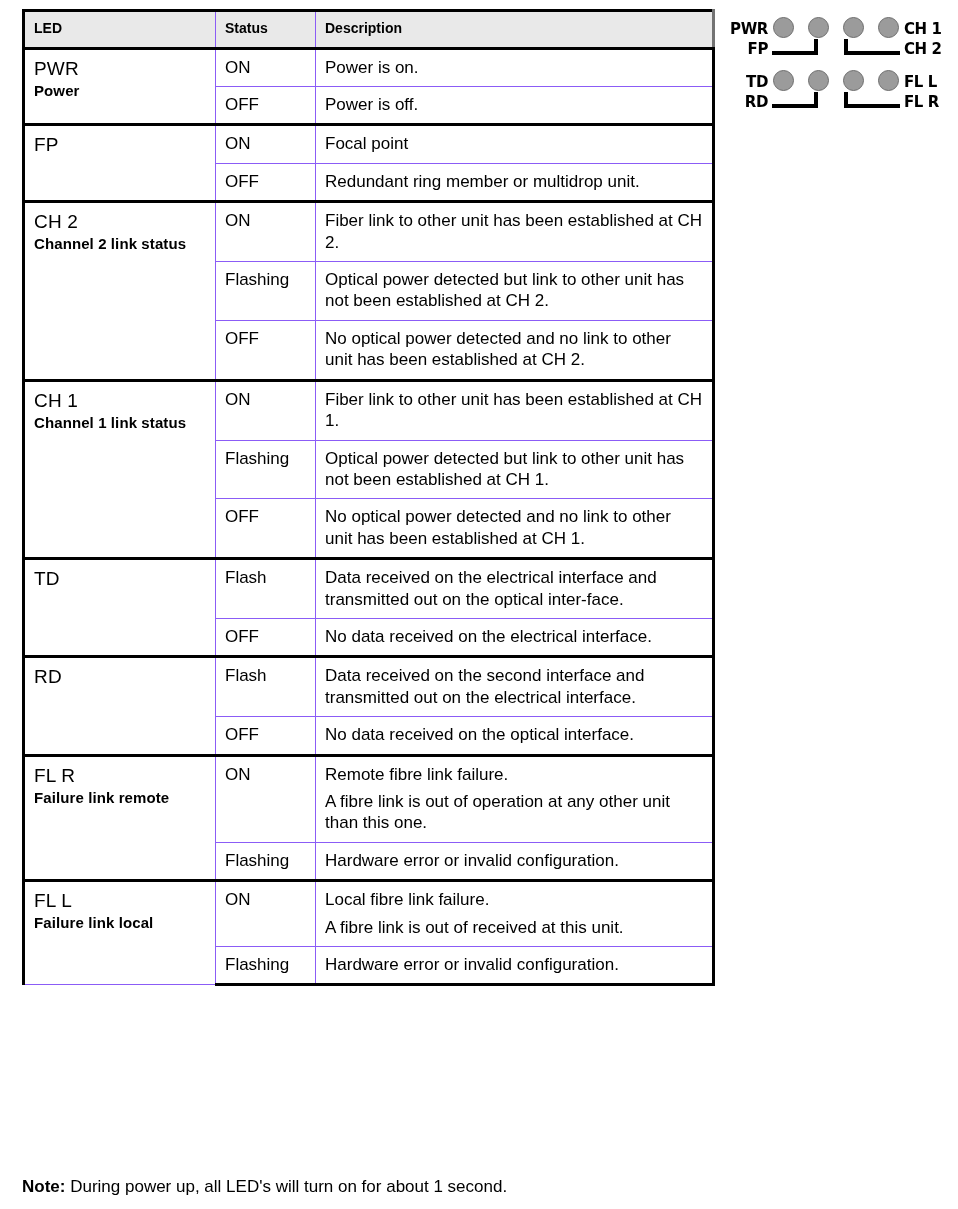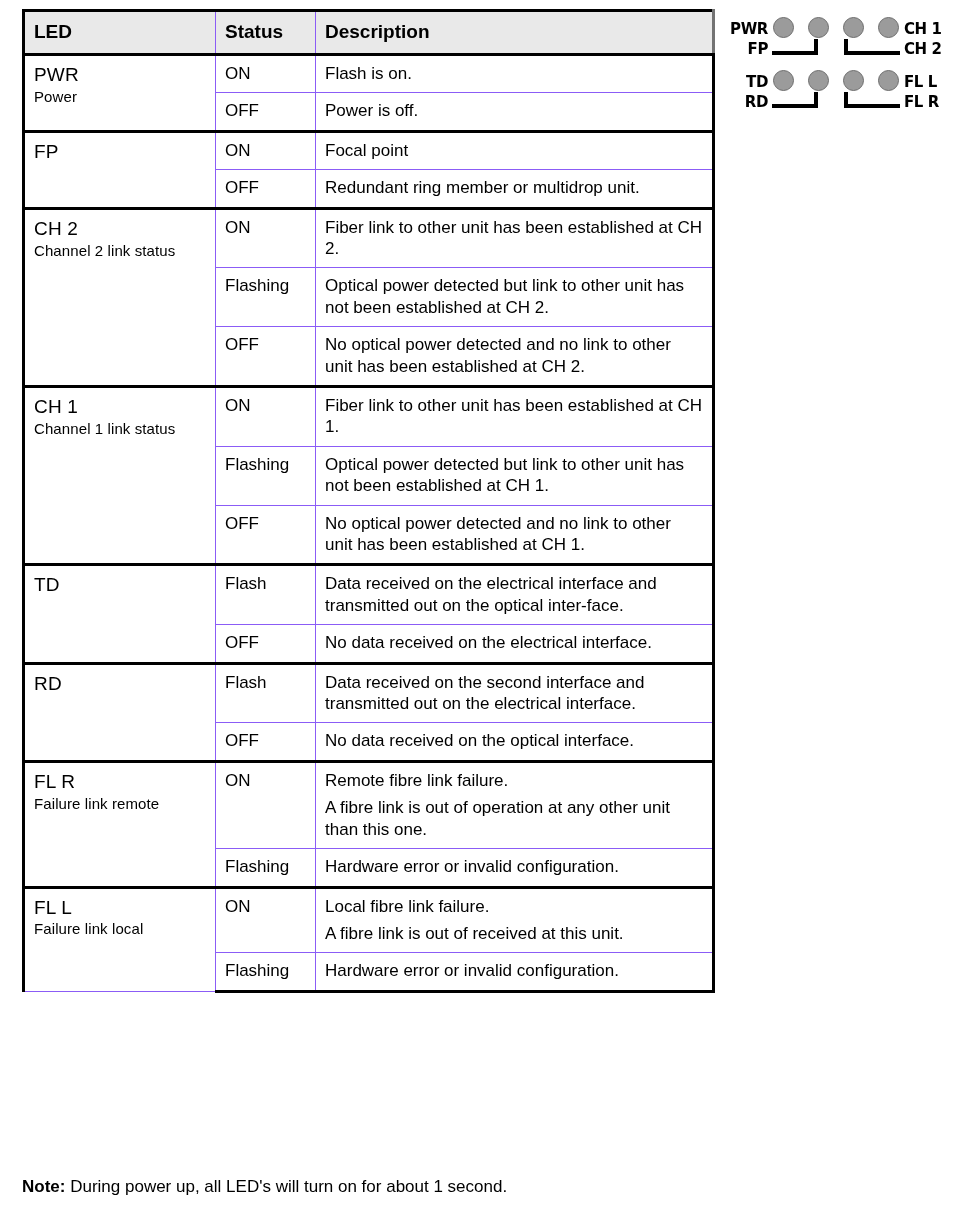--- a/index.html
+++ b/index.html
@@ -34,21 +34,21 @@
     background: #ffffff;
   }
   #led-table col.c-led   { width: 192px; }
   #led-table col.c-stat  { width: 100px; }
   #led-table col.c-desc  { width: 398px; }
 
   
   #led-table thead th {
     background: #e9e9e9;
     font-weight: bold;
-    font-size: 19px;
+    font-size: 14px;
     text-align: left;
     padding: 8px 15px 9px 9px;
     border-top: 3px solid #000;
     border-bottom: 3px solid #000;
   }
   #led-table thead th.first { border-left: 3px solid #000; }
   #led-table thead th.last  { border-right: 3px solid #737373; }
 
   
   td.grp-start, th.grp-start { border-top: 3px solid #000 !important; }
@@ -59,20 +59,21 @@
   .led-name {
     font-size: 19px;
     display: block;
     margin-bottom: 1px;
     letter-spacing: .2px;
   }
   .led-sub {
     font-size: 15px;
     display: block;
     letter-spacing: .1px;
+    font-weight: bold;
   }
   .desc-line { display: block; }
   .desc-line + .desc-line { margin-top: 6px; }
 
   
   #note {
     position: absolute;
     left: 22px;
     top: 1177px;
     font-size: 17px;
@@ -144,21 +145,21 @@
     </tr>
   </thead>
   <tbody id="table-body">
       <tr>
         <td rowspan="2" class="edge-l grp-start">
           <span class="led-name">PWR</span>
           <span class="led-sub">Power</span>
         </td>
         <td class="grp-start">ON</td>
         <td class="edge-r grp-start">
-          <span class="desc-line">Flash is on.</span>
+          <span class="desc-line">Power is on.</span>
         </td>
       </tr>
       <tr>
         <td>OFF</td>
         <td class="edge-r">
           <span class="desc-line">Power is off.</span>
         </td>
       </tr>
       <tr>
         <td rowspan="2" class="edge-l grp-start">

